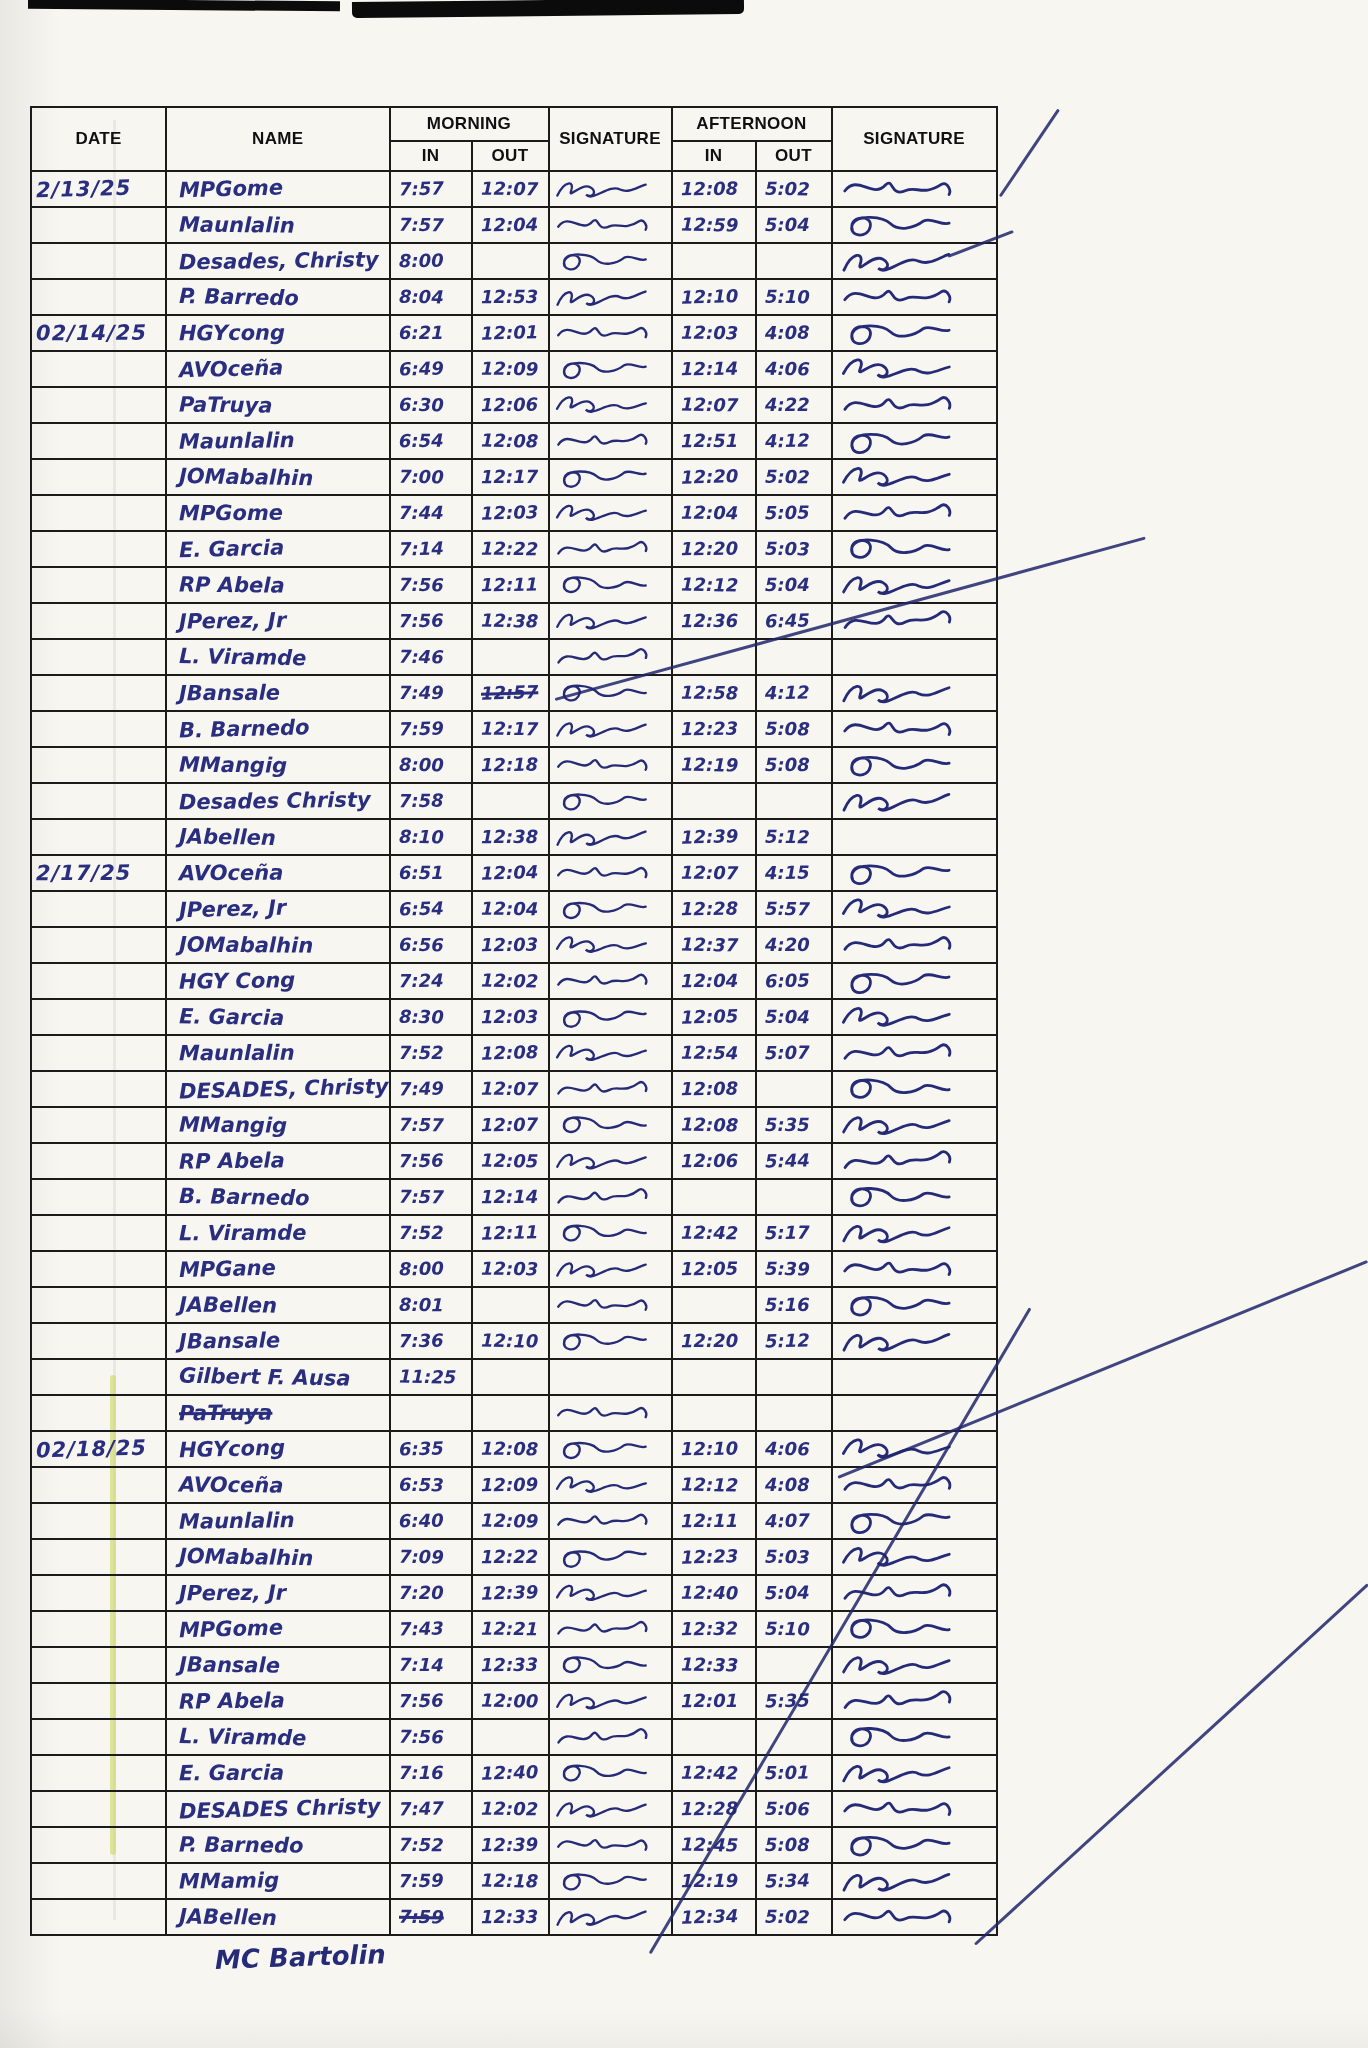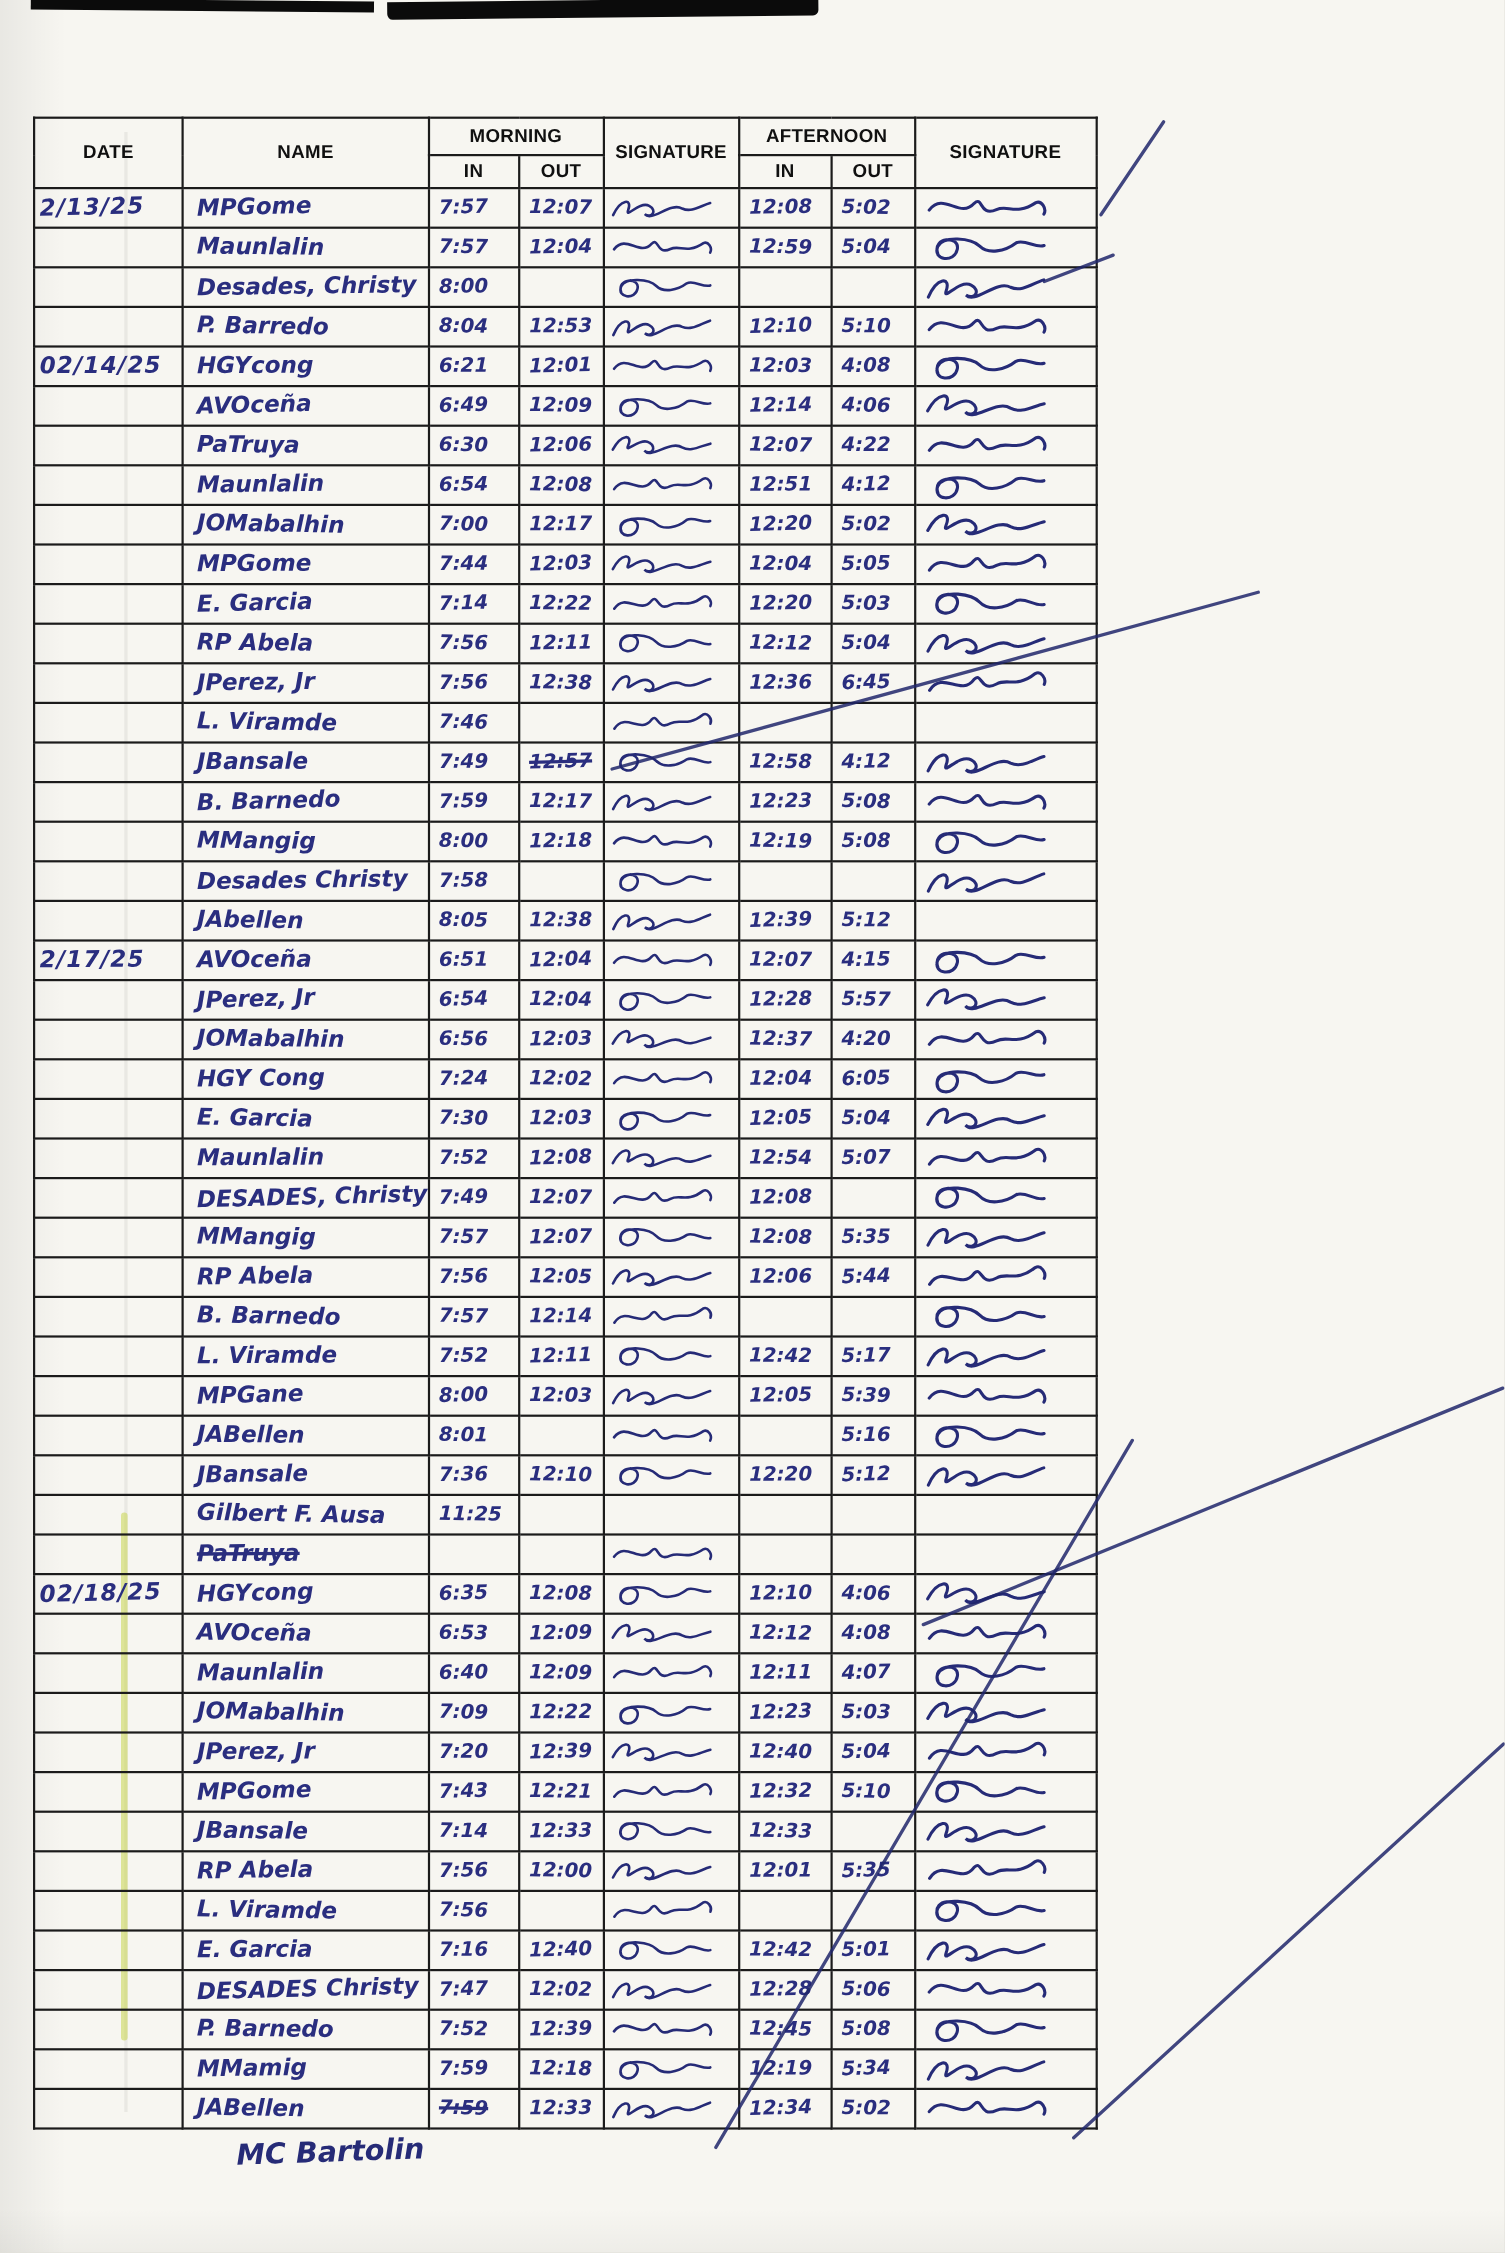--- a/index.html
+++ b/index.html
@@ -384,21 +384,21 @@
           <td class="cell"></td>
           <td class="cell">
             <svg viewBox="0 0 90 22" width="120" height="28" class="sigwrap" style="transform: rotate(-3deg);">
               <path d="M3 16 C10 2 20 2 16 12 C13 20 26 4 34 9 C41 13 36 20 30 16 C36 23 52 6 62 12 C70 16 78 10 86 8" fill="none" stroke="#262b77" stroke-width="2.2" stroke-linecap="round"></path>
             </svg>
           </td>
         </tr>
         <tr class="data-row">
           <td class="cell"></td>
           <td class="cell"><span class="ink name-ink" style="transform: rotate(1deg);">JAbellen</span></td>
-          <td class="cell"><span class="ink time-ink" style="transform: rotate(1deg);">8:05</span></td>
+          <td class="cell"><span class="ink time-ink" style="transform: rotate(1deg);">8:10</span></td>
           <td class="cell"><span class="ink time-ink" style="transform: rotate(-0.3deg);">12:38</span></td>
           <td class="cell">
             <svg viewBox="0 0 90 22" width="96" height="24" class="sigwrap" style="transform: rotate(-3deg);">
               <path d="M3 16 C10 2 20 2 16 12 C13 20 26 4 34 9 C41 13 36 20 30 16 C36 23 52 6 62 12 C70 16 78 10 86 8" fill="none" stroke="#262b77" stroke-width="2.2" stroke-linecap="round"></path>
             </svg>
           </td>
           <td class="cell"><span class="ink time-ink" style="transform: rotate(-1.5deg);">12:39</span></td>
           <td class="cell"><span class="ink time-ink" style="transform: rotate(0.6deg);">5:12</span></td>
           <td class="cell"></td>
         </tr>
@@ -470,21 +470,21 @@
           <td class="cell"><span class="ink time-ink" style="transform: rotate(-1.5deg);">6:05</span></td>
           <td class="cell">
             <svg viewBox="0 0 90 22" width="120" height="28" class="sigwrap" style="transform: rotate(-3deg);">
               <path d="M10 15 C6 3 26 2 24 12 C22 22 6 20 10 10 C14 2 34 4 40 10 C46 16 58 14 66 8 C72 5 80 12 86 10" fill="none" stroke="#262b77" stroke-width="2.2" stroke-linecap="round"></path>
             </svg>
           </td>
         </tr>
         <tr class="data-row">
           <td class="cell"></td>
           <td class="cell"><span class="ink name-ink" style="transform: rotate(1deg);">E. Garcia</span></td>
-          <td class="cell"><span class="ink time-ink" style="transform: rotate(1deg);">7:30</span></td>
+          <td class="cell"><span class="ink time-ink" style="transform: rotate(1deg);">8:30</span></td>
           <td class="cell"><span class="ink time-ink" style="transform: rotate(-0.3deg);">12:03</span></td>
           <td class="cell">
             <svg viewBox="0 0 90 22" width="96" height="24" class="sigwrap" style="transform: rotate(-3deg);">
               <path d="M10 15 C6 3 26 2 24 12 C22 22 6 20 10 10 C14 2 34 4 40 10 C46 16 58 14 66 8 C72 5 80 12 86 10" fill="none" stroke="#262b77" stroke-width="2.2" stroke-linecap="round"></path>
             </svg>
           </td>
           <td class="cell"><span class="ink time-ink" style="transform: rotate(-1.5deg);">12:05</span></td>
           <td class="cell"><span class="ink time-ink" style="transform: rotate(0.6deg);">5:04</span></td>
           <td class="cell">
             <svg viewBox="0 0 90 22" width="120" height="28" class="sigwrap" style="transform: rotate(1.2deg);">

